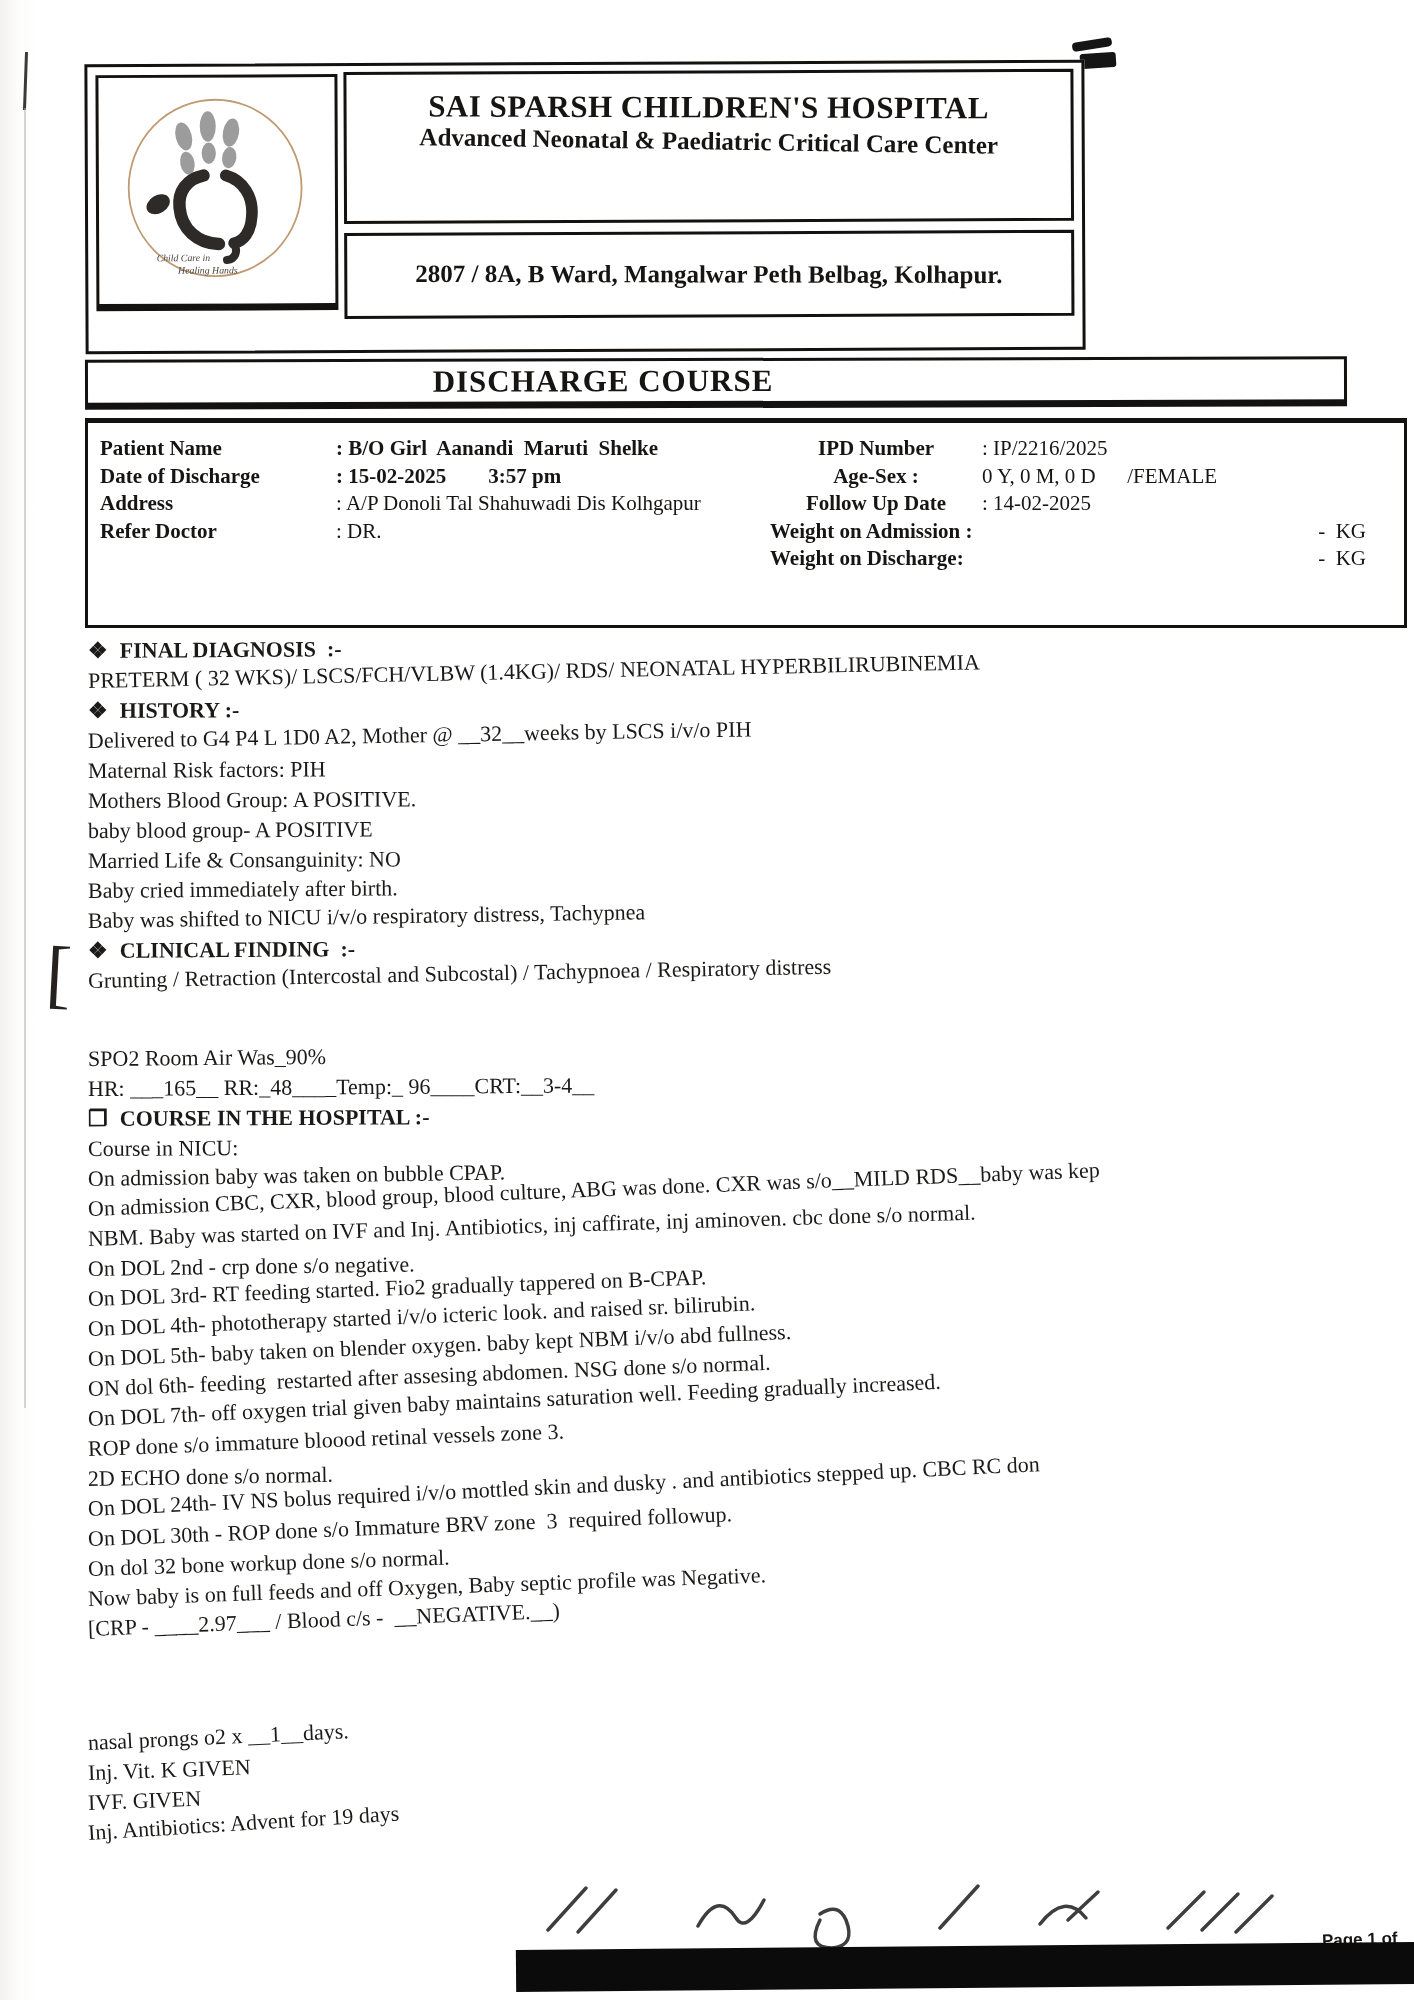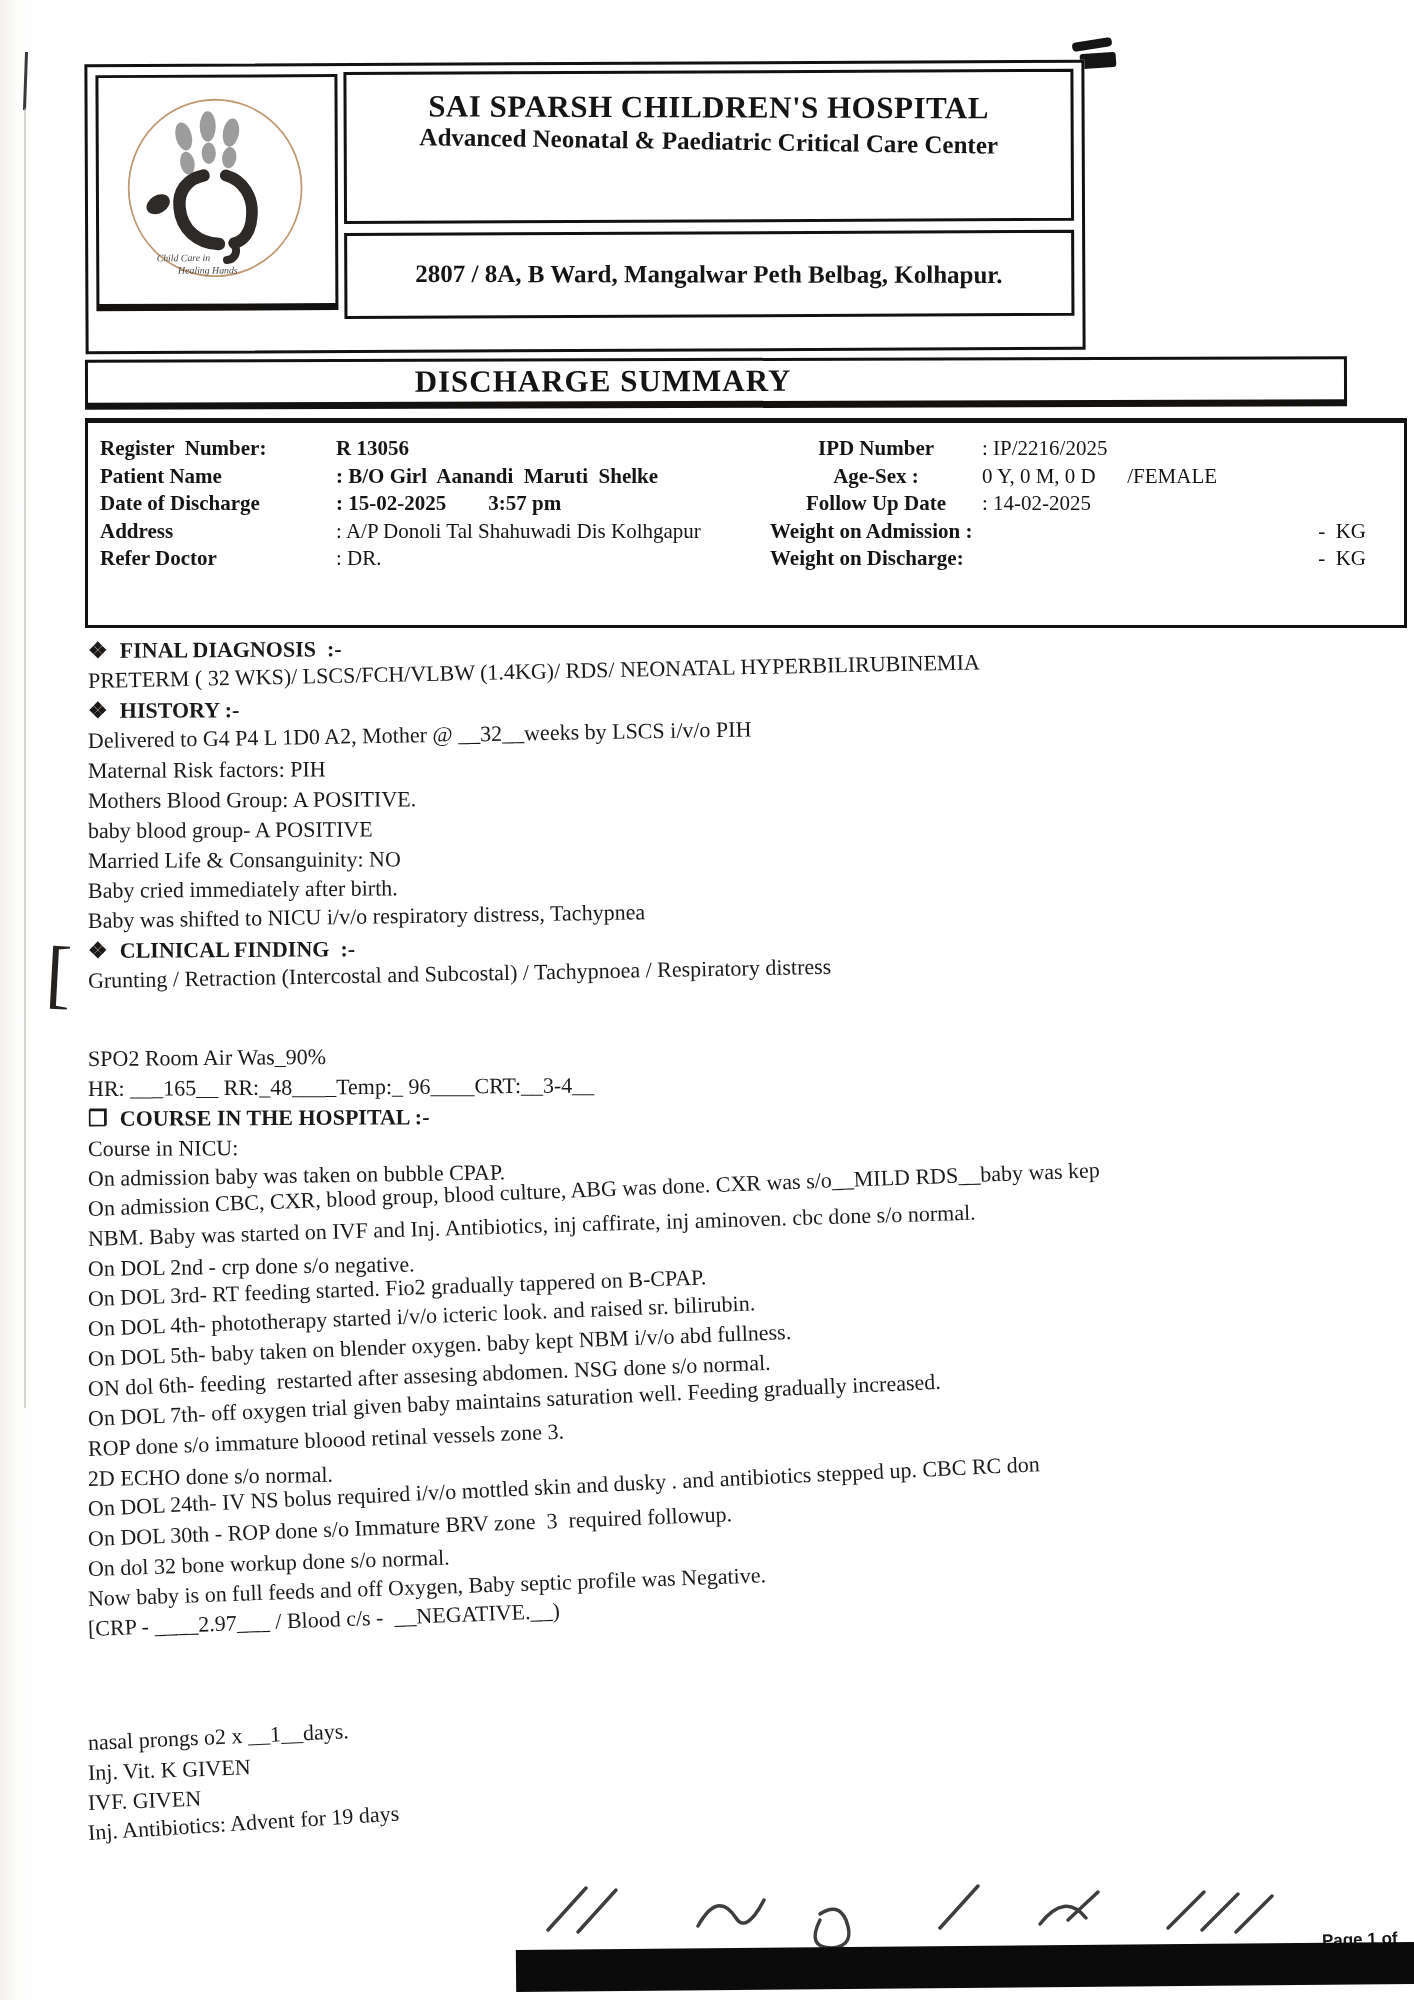--- a/index.html
+++ b/index.html
@@ -114,26 +114,25 @@
         <div class="hospital-name">SAI SPARSH CHILDREN'S HOSPITAL</div>
         <div class="hospital-tagline">Advanced Neonatal  &amp; Paediatric Critical Care Center</div>
       </div>
       <div class="address-box">
         <div class="address-text">2807 / 8A,  B Ward, Mangalwar Peth Belbag, Kolhapur.</div>
       </div>
     </div>
   </div>
 
   <div class="banner">
-    <span class="banner-title">DISCHARGE SUMMARY</span>
+    <span class="banner-title">DISCHARGE COURSE</span>
   </div>
 
   <div class="patient-box">
     <div class="pcol left" id="patient-left">
-        <div class="info-row vbold"><span class="lbl">Register  Number:</span><span class="val">R 13056</span></div>
         <div class="info-row vbold"><span class="lbl">Patient Name</span><span class="val">: B/O Girl  Aanandi  Maruti  Shelke</span></div>
         <div class="info-row vbold"><span class="lbl">Date of Discharge</span><span class="val">: 15-02-2025        3:57 pm</span></div>
         <div class="info-row"><span class="lbl">Address</span><span class="val">: A/P Donoli Tal Shahuwadi Dis Kolhgapur</span></div>
         <div class="info-row"><span class="lbl">Refer Doctor</span><span class="val">: DR.</span></div>
       </div>
     <div class="pcol right" id="patient-right">
         <div class="info-row"><span class="lbl">IPD Number</span><span class="val">: IP/2216/2025</span></div>
         <div class="info-row"><span class="lbl">Age-Sex :</span><span class="val">0 Y, 0 M, 0 D      /FEMALE</span></div>
         <div class="info-row"><span class="lbl">Follow Up Date</span><span class="val">: 14-02-2025</span></div>
         <div class="info-row spread"><span class="lbl">Weight on Admission :</span><span class="val">-  KG</span></div>

